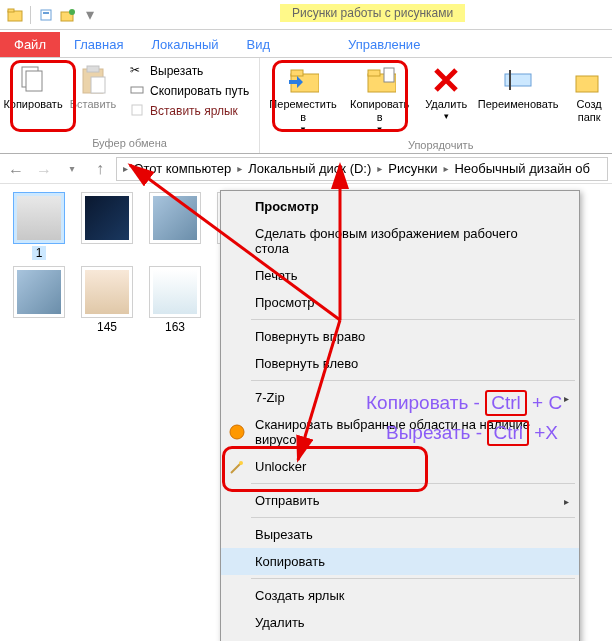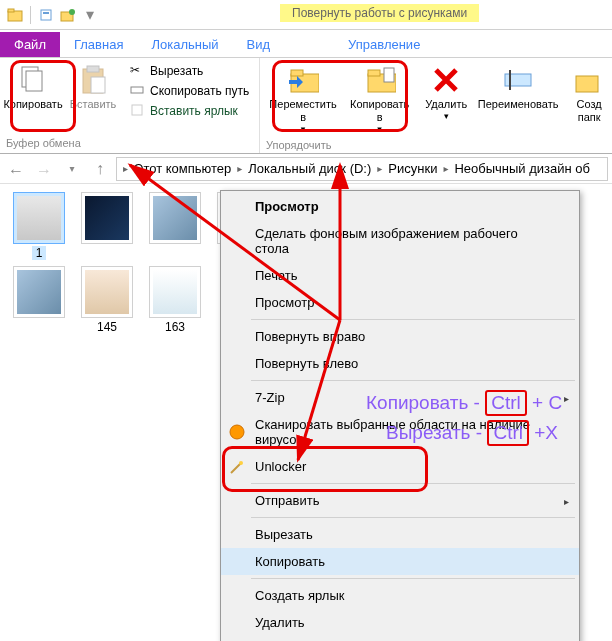--- a/index.html
+++ b/index.html
@@ -8,34 +8,34 @@
   
   .titlebar { height: 30px; background: #fff; display: flex; align-items: center; border-bottom: 1px solid #d0d0d0; position: relative; }
   .titlebar .qat { display: flex; gap: 4px; padding: 0 6px; align-items: center; }
   .qat-icon { width: 18px; height: 18px; display: flex; align-items: center; justify-content: center; }
   .qat-sep { width: 1px; height: 18px; background: #ccc; margin: 0 2px; }
   .context-tab { position: absolute; left: 280px; top: 4px; background: #fff989; padding: 2px 12px; font-size: 12px; color: #666; }
 
   
   .ribbon-tabs { height: 28px; display: flex; align-items: flex-end; border-bottom: 1px solid #d0d0d0; }
   .rtab { padding: 5px 14px; font-size: 13px; cursor: pointer; color: #3b82f6; }
-  .rtab.file { background: #a21caf; color: #fff; }
+  .rtab.file { background: #ef4444; color: #fff; }
   .rtab.ctx { margin-left: 50px; }
 
   
   .ribbon { height: 96px; background: #fff; border-bottom: 1px solid #b0b0b0; display: flex; position: relative; }
   .rgroup { border-right: 1px solid #e0e0e0; padding: 4px 6px 2px; display: flex; flex-direction: column; position: relative; }
   .rgroup-content { flex: 1; display: flex; gap: 6px; }
-  .rgroup-label { font-size: 11px; color: #888; text-align: left; height: 16px; line-height: 16px; }
+  .rgroup-label { font-size: 11px; color: #888; text-align: center; height: 16px; line-height: 16px; }
   .bigbtn { display: flex; flex-direction: column; align-items: center; justify-content: flex-start; padding: 2px 4px; cursor: pointer; font-size: 11px; text-align: center; line-height: 1.2; min-width: 54px; }
   .bigbtn.disabled { opacity: 0.5; cursor: default; }
   .bigbtn .ico { width: 32px; height: 32px; margin-bottom: 2px; display: flex; align-items: center; justify-content: center; }
   .smallbtns { display: flex; flex-direction: column; gap: 2px; }
   .smallbtn { display: flex; align-items: center; gap: 4px; font-size: 12px; padding: 1px 4px; cursor: pointer; white-space: nowrap; }
-  .smallbtn.disabled { color: #14532d; }
+  .smallbtn.disabled { color: #7f1d1d; }
   .smallbtn .sico { width: 16px; height: 16px; }
 
   
   .addressbar { height: 30px; display: flex; align-items: center; padding: 2px 4px; gap: 4px; border-bottom: 1px solid #e0e0e0; }
   .navbtn { width: 24px; height: 24px; border-radius: 2px; display: flex; align-items: center; justify-content: center; cursor: pointer; }
   .breadcrumb { flex: 1; border: 1px solid #ccc; height: 24px; display: flex; align-items: center; padding: 0 4px; font-size: 13px; gap: 2px; overflow: hidden; white-space: nowrap; }
   .bc-seg { padding: 0 2px; }
   .bc-arrow { color: #666; font-size: 10px; padding: 0 2px; }
 
   
@@ -84,21 +84,21 @@
         </svg>
       </span>
     <span class="qat-icon">
         <svg width="16" height="14">
           <rect x="1" y="4" width="12" height="9" fill="#ffd86b" stroke="#caa12e"></rect>
           <circle cx="12" cy="4" r="3" fill="#4caf50"></circle>
         </svg>
       </span>
     <span class="qat-icon" style="color:#888">▾</span>
   </div>
-  <div class="context-tab">Повернуть работы с рисунками</div>
+  <div class="context-tab">Рисунки работы с рисунками</div>
 </div>
 
 <div class="ribbon-tabs">
   <div class="rtab file">Файл</div>
   <div class="rtab">Главная</div>
   <div class="rtab">Локальный</div>
   <div class="rtab">Вид</div>
   <div class="rtab ctx">Управление</div>
 </div>
 

